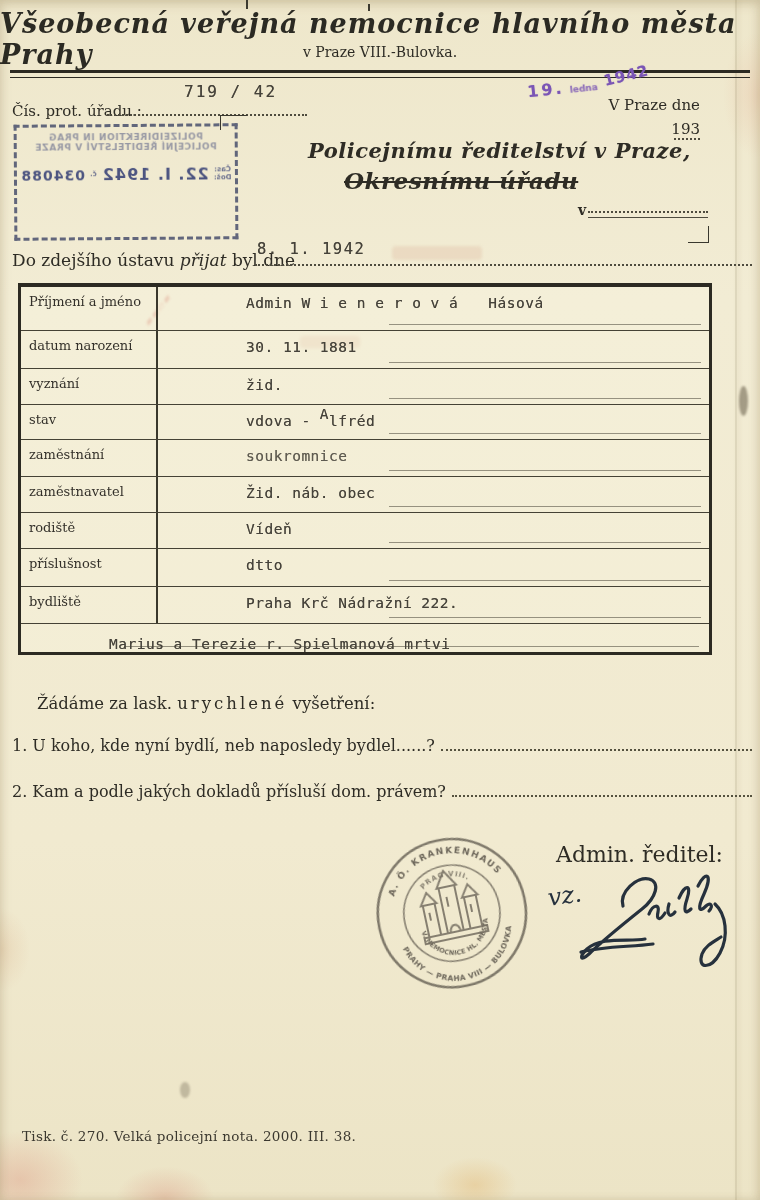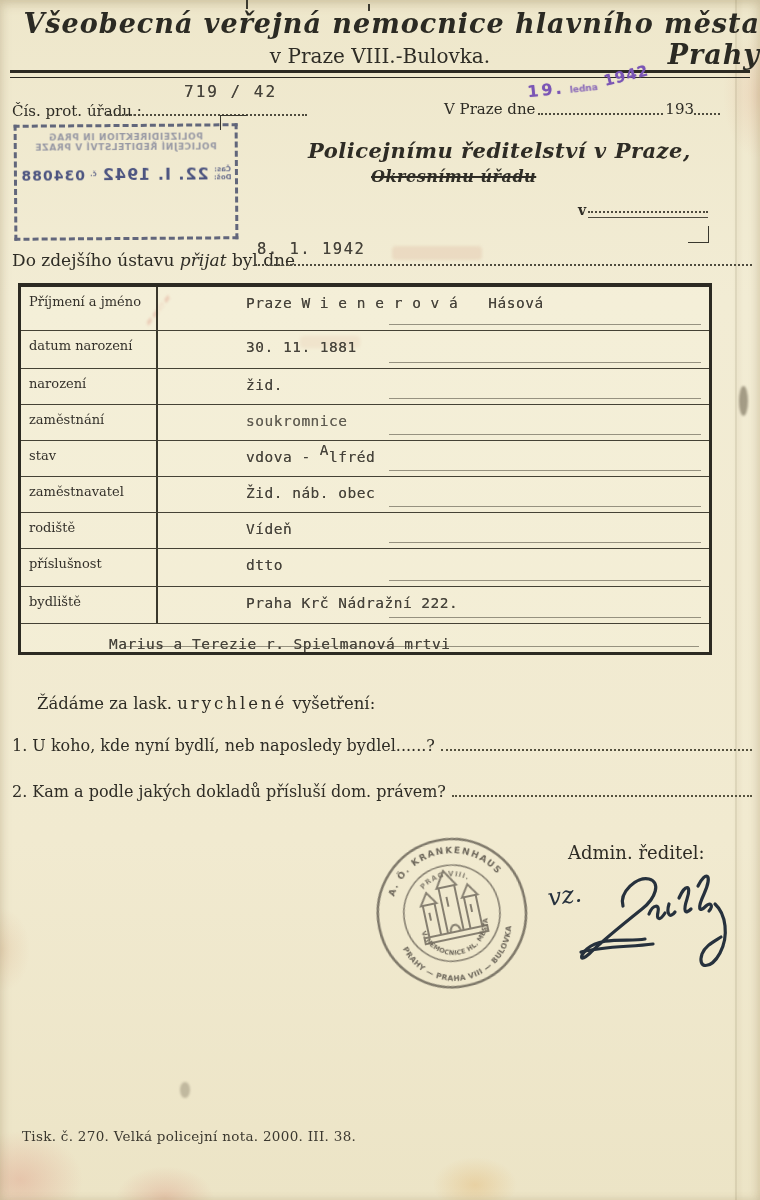--- a/index.html
+++ b/index.html
@@ -17,31 +17,31 @@
     color:#2e2c25;
   }
   .crease{position:absolute; left:735px; top:0; width:2px; height:1200px; background:rgba(120,103,68,.16); box-shadow:2px 0 4px rgba(120,103,68,.12);}
   .tick{position:absolute; background:#3c3a30;}
   .smudge{position:absolute; border-radius:50%; filter:blur(1.2px);}
   .redmark{position:absolute; left:142px; top:288px; width:66px; height:34px; transform:rotate(-52deg); color:rgba(196,72,58,.26); filter:blur(.8px); font-size:11px; letter-spacing:1px; overflow:hidden;}
   .ghost{position:absolute; left:392px; top:246px; width:90px; height:14px; background:rgba(200,120,90,.14); filter:blur(1.5px); border-radius:4px;}
   .ghost2{position:absolute; left:300px; top:336px; width:60px; height:12px; background:rgba(200,120,90,.12); filter:blur(1.5px); border-radius:4px;}
 
   
-  .title{position:absolute; left:0; top:8px; width:100%; text-align:right; font-style:italic; font-weight:bold; font-size:27px; letter-spacing:1px; color:#2b2a23;}
-  .subtitle{position:absolute; left:0; top:44px; width:100%; text-align:center; font-size:20px; color:#2e2c25;}
+  .title{position:absolute; left:0; top:8px; width:100%; text-align:left; font-style:italic; font-weight:bold; font-size:27px; letter-spacing:1px; color:#2b2a23;}
+  .subtitle{position:absolute; left:0; top:44px; width:100%; text-align:center; font-size:14px; color:#2e2c25;}
   .dblrule{position:absolute; left:10px; top:70px; width:740px; height:4px; border-top:3px solid #2c2a22; border-bottom:1.5px solid #2c2a22;}
 
   
   .prot{position:absolute; left:12px; top:96px; width:295px; height:26px;}
   .prot .lbl{position:absolute; left:0; bottom:2px; font-size:15px;}
   .prot .dots{position:absolute; left:95px; right:0; bottom:6px; border-bottom:2px dotted #4e4b3e;}
   .typed{font-family:"DejaVu Sans Mono", monospace; color:#45423a; text-shadow:0 0 .6px rgba(60,55,45,.65);}
   .prot .num{position:absolute; left:172px; top:-14px; font-size:16px; letter-spacing:2px;}
-  .dateline{position:absolute; left:444px; top:96px; width:276px; height:26px; display:flex; align-items:center;}
+  .dateline{position:absolute; left:424px; top:96px; width:276px; height:26px; display:flex; align-items:flex-end;flex-direction:column;}
   .dateline .lbl{font-size:15px; white-space:nowrap;}
   .dateline .dots{flex:1; border-bottom:2px dotted #4e4b3e; margin:0 2px 4px 2px; height:14px;}
   .dateline .yr{font-size:15px;}
   .dateline .dots2{width:26px; border-bottom:2px dotted #4e4b3e; margin-bottom:4px; height:14px;}
   .purplestamp{position:absolute; left:527px; top:76px; transform:rotate(-6deg); color:#7a55b5; white-space:nowrap; text-shadow:0 0 1px rgba(122,85,181,.55); font-family:"DejaVu Sans", sans-serif;}
   .purplestamp .d{font-weight:bold; font-size:16px; letter-spacing:3px;}
   .purplestamp .m{font-size:9px; opacity:.8; filter:blur(.4px); font-weight:bold;}
   .purplestamp .y{display:inline-block; font-size:15px; font-weight:bold; transform:rotate(-8deg) translate(2px,-6px); letter-spacing:1px;}
 
   
@@ -52,21 +52,21 @@
   .stampbox .stack{display:flex; flex-direction:column; font-size:7px; line-height:1.1; font-weight:bold; opacity:.8;}
   .stampbox .dt{font-size:16px; font-weight:bold; letter-spacing:1px; white-space:nowrap;}
   .stampbox .no{font-size:14px; font-weight:bold; letter-spacing:1px; white-space:nowrap;}
 
   
   .br1{position:absolute; left:220px; top:115px; width:26px; height:14px; border-top:1.5px solid #3a382e; border-left:1.5px solid #3a382e;}
   .br2{position:absolute; left:688px; top:226px; width:20px; height:16px; border-right:1.5px solid #3a382e; border-bottom:1.5px solid #3a382e;}
 
   
   .addr1{position:absolute; left:308px; top:138px; font-style:italic; font-weight:bold; font-size:21px; letter-spacing:.5px;}
-  .addr2{position:absolute; left:371px; top:167px; font-style:italic; font-weight:bold; font-size:16px; letter-spacing:.5px; text-decoration:line-through; text-decoration-thickness:2px;}
+  .addr2{position:absolute; left:344px; top:167px; font-style:italic; font-weight:bold; font-size:23px; letter-spacing:.5px; text-decoration:line-through; text-decoration-thickness:2px;}
   .vline{position:absolute; left:578px; top:198px; width:130px; height:20px; display:flex; align-items:flex-end;}
   .vline .v{font-size:14px; font-weight:bold; margin-right:2px;}
   .vline .dl{flex:1; height:4px; border-top:2px dotted #4e4b3e; border-bottom:1.5px solid #4e4b3e;}
 
   
   .admis{position:absolute; left:12px; top:248px; width:742px; height:24px;}
   .admis .txt{position:absolute; left:0; bottom:2px; font-size:17px;}
   .admis .txt i{font-style:italic;}
   .admis .dots{position:absolute; left:243px; right:2px; bottom:6px; border-bottom:2px dotted #4e4b3e;}
   .admis .num{position:absolute; left:245px; top:-8px; font-size:15.5px; letter-spacing:1.5px;}
@@ -83,21 +83,21 @@
   .supA{position:relative; top:-7px;}
 
   
   .request{position:absolute; left:37px; top:694px; font-size:16.5px;}
   .request .sp{letter-spacing:3px;}
   .q{position:absolute; left:12px; width:740px; height:22px; display:flex; align-items:baseline; font-size:16px;}
   .q .leader{flex:1; border-bottom:2px dotted #55523f; margin:0 0 3px 6px; height:12px;}
   .q1{top:736px;} .q2{top:782px;}
 
   
-  .adminlbl{position:absolute; left:568px; top:842px; font-size:18px;}
+  .adminlbl{position:absolute; left:556px; top:842px; font-size:22px;}
   .sealwrap{position:absolute; left:365px; top:826px; width:175px; height:175px; transform:rotate(-12deg); opacity:.82; filter:blur(.3px);}
   .sigwrap{position:absolute; left:545px; top:856px; width:215px; height:130px;}
 
   .footer{position:absolute; left:22px; top:1128px; font-size:13.5px; color:#3b382f; letter-spacing:.3px;}
 </style>
 </head>
 <body>
 
 <div class="paper">
 
@@ -161,49 +161,49 @@
   <div class="admis">
     <span class="txt"><span>Do zdejšího ústavu </span><i>přijat</i><span> byl dne</span></span>
     <span class="dots"></span>
     <span class="num typed">8. 1. 1942</span>
   </div>
 
   <div class="rtable">
     <div class="trow" style="height:44px">
       <div class="tlabel">Příjmení a jméno</div>
       <div class="tvalue">
-        <span class="typed">Praze W i e n e r o v á</span><span class="typed name2">Hásová</span>
+        <span class="typed">Admin W i e n e r o v á</span><span class="typed name2">Hásová</span>
         <i class="gline"></i>
       </div>
     </div>
     <div class="trow" style="height:38px">
       <div class="tlabel">datum narození</div>
       <div class="tvalue">
         <span class="typed">30. 11. 1881</span>
         <i class="gline"></i>
       </div>
     </div>
     <div class="trow" style="height:36px">
-      <div class="tlabel">narození</div>
+      <div class="tlabel">vyznání</div>
       <div class="tvalue">
         <span class="typed">žid.</span>
+        <i class="gline"></i>
+      </div>
+    </div>
+    <div class="trow" style="height:36px">
+      <div class="tlabel">stav</div>
+      <div class="tvalue">
+        <span class="typed"><span>vdova - </span><span class="supA">A</span><span>lfréd</span></span>
         <i class="gline"></i>
       </div>
     </div>
     <div class="trow" style="height:37px">
       <div class="tlabel">zaměstnání</div>
       <div class="tvalue">
         <span class="typed" style="opacity:.85">soukromnice</span>
-        <i class="gline"></i>
-      </div>
-    </div>
-    <div class="trow" style="height:36px">
-      <div class="tlabel">stav</div>
-      <div class="tvalue">
-        <span class="typed"><span>vdova - </span><span class="supA">A</span><span>lfréd</span></span>
         <i class="gline"></i>
       </div>
     </div>
     <div class="trow" style="height:36px">
       <div class="tlabel">zaměstnavatel</div>
       <div class="tvalue">
         <span class="typed">Žid. náb. obec</span>
         <i class="gline"></i>
       </div>
     </div>

